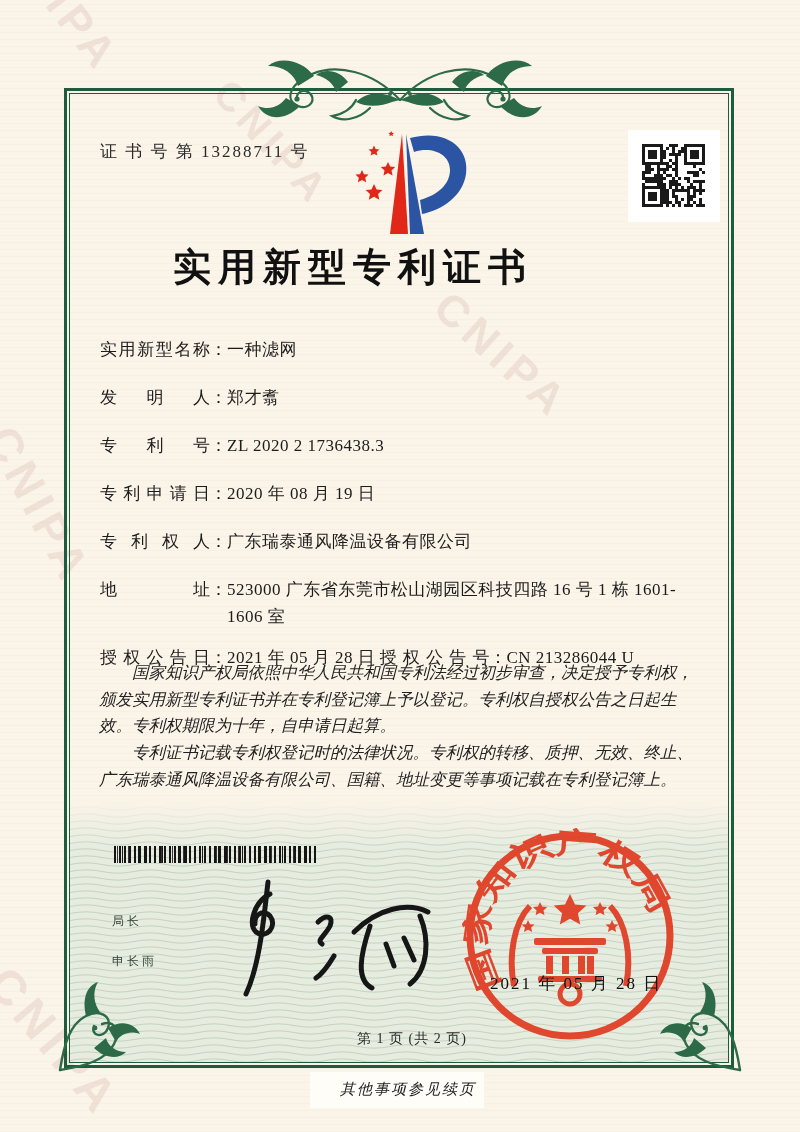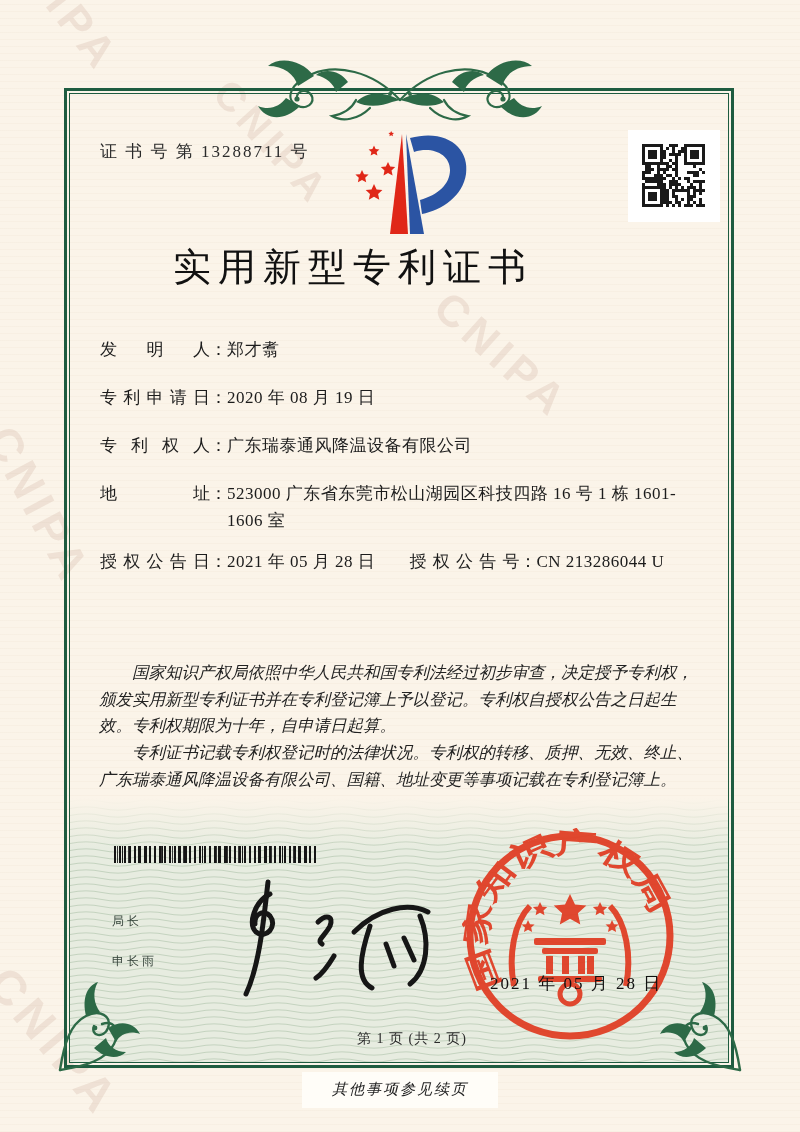--- a/index.html
+++ b/index.html
@@ -13,43 +13,43 @@
          border:3px solid #1e5c40;z-index:2;}
   .frame-inner{position:absolute;left:2px;top:2px;right:2px;bottom:2px;border:1px solid #1e5c40;}
   .waves{position:absolute;left:70px;top:798px;width:658px;height:264px;z-index:1;}
   .waves-fade{position:absolute;left:70px;top:798px;width:658px;height:50px;z-index:1;
               background:linear-gradient(180deg,#fbf4e9 0%,rgba(251,244,233,0) 100%);}
   .cert-no{position:absolute;left:100px;top:140px;z-index:3;font-size:17px;color:#2a2a2a;letter-spacing:2px;}
   .logo{position:absolute;left:336px;top:126px;z-index:3;}
   .qr-box{position:absolute;left:628px;top:130px;width:92px;height:92px;background:#fff;z-index:3;}
   .qr-box svg{position:absolute;left:14px;top:14px;}
   .title{position:absolute;left:0;top:242px;width:706px;text-align:center;z-index:3;
-         font-size:38px;font-weight:normal;color:#111;letter-spacing:7px;margin:0;}
+         font-size:38px;font-weight:bold;color:#111;letter-spacing:7px;margin:0;}
   .fields{position:absolute;left:100px;top:336px;width:610px;z-index:3;font-size:17px;color:#1c1c1c;}
   .frow{margin-bottom:21px;line-height:27px;}
   .flabel{display:inline-block;width:110px;text-align:justify;text-align-last:justify;vertical-align:top;}
   .fcolon{vertical-align:top;}
   .fvalue{display:inline-block;max-width:470px;vertical-align:top;letter-spacing:0.5px;}
-  .grant-pair2{margin-left:30px;}
+  .grant-pair2{}
   .paras{position:absolute;left:99px;top:660px;width:604px;z-index:3;
          font-size:16.5px;font-style:italic;color:#222;line-height:1.62;}
   .paras p{margin:0;text-indent:2em;}
   .barcode{position:absolute;left:114px;top:846px;width:205px;height:17px;z-index:3;
     background:
       repeating-linear-gradient(90deg,#141414 0 2px,transparent 2px 5px),
       repeating-linear-gradient(90deg,#141414 0 1px,transparent 1px 8px),
       repeating-linear-gradient(90deg,transparent 0 3px,#333 3px 4px,transparent 4px 11px);}
   .officer{position:absolute;left:112px;top:901px;z-index:3;font-family:"Liberation Sans",sans-serif;
            font-size:12px;color:#35433a;letter-spacing:3px;line-height:40px;}
   .sig{position:absolute;left:222px;top:872px;z-index:4;}
   .seal{position:absolute;left:462px;top:828px;z-index:4;}
   .seal-date{position:absolute;left:490px;top:972px;z-index:5;font-size:17px;color:#111;letter-spacing:2px;}
   .page-info{position:absolute;left:12px;top:1030px;width:800px;text-align:center;z-index:3;
              font-size:14px;color:#2a2a2a;letter-spacing:1px;}
-  .cont-note-box{position:absolute;left:302px;top:1072px;width:196px;height:36px;background:#fffdf8;z-index:3;}
+  .cont-note-box{position:absolute;left:310px;top:1072px;width:174px;height:36px;background:#fffdf8;z-index:3;}
   .cont-note{position:absolute;left:0;top:8px;width:196px;text-align:center;
              font-size:15px;font-style:italic;color:#222;letter-spacing:2px;}
   .orn{position:absolute;z-index:4;}
 </style>
 </head>
 <body>
 
 <div class="page">
 
   <div class="wm" style="left:-22px;top:-24px;font-size:44px;transform:rotate(52deg);">CNIPA</div>
@@ -373,21 +373,27 @@
           <rect x="57" y="60" width="3" height="3"></rect>
           <rect x="60" y="60" width="3" height="3"></rect>
         </g>
     </svg>
   </div>
 
   <h1 class="title">实用新型专利证书</h1>
 
   <div class="fields">
     <div class="frow">
+      <span class="flabel">实用新型名称</span><span class="fcolon">：</span><span class="fvalue">一种滤网</span>
+    </div>
+    <div class="frow">
       <span class="flabel">发明人</span><span class="fcolon">：</span><span class="fvalue">郑才翥</span>
+    </div>
+    <div class="frow">
+      <span class="flabel">专利号</span><span class="fcolon">：</span><span class="fvalue">ZL 2020 2 1736438.3</span>
     </div>
     <div class="frow">
       <span class="flabel">专利申请日</span><span class="fcolon">：</span><span class="fvalue">2020 年 08 月 19 日</span>
     </div>
     <div class="frow">
       <span class="flabel">专利权人</span><span class="fcolon">：</span><span class="fvalue">广东瑞泰通风降温设备有限公司</span>
     </div>
     <div class="frow" style="margin-bottom:14px;">
       <span class="flabel">地址</span><span class="fcolon">：</span><span class="fvalue" style="width:468px;">523000 广东省东莞市松山湖园区科技四路 16 号 1 栋 1601-1606 室</span>
     </div>

